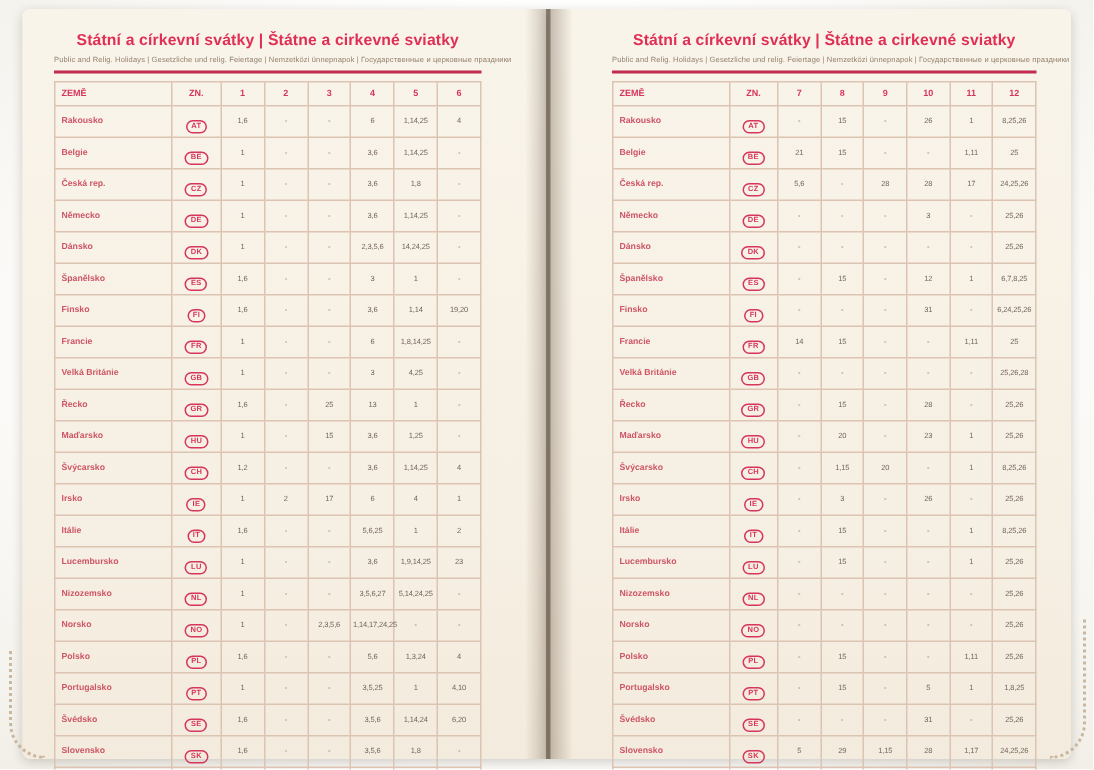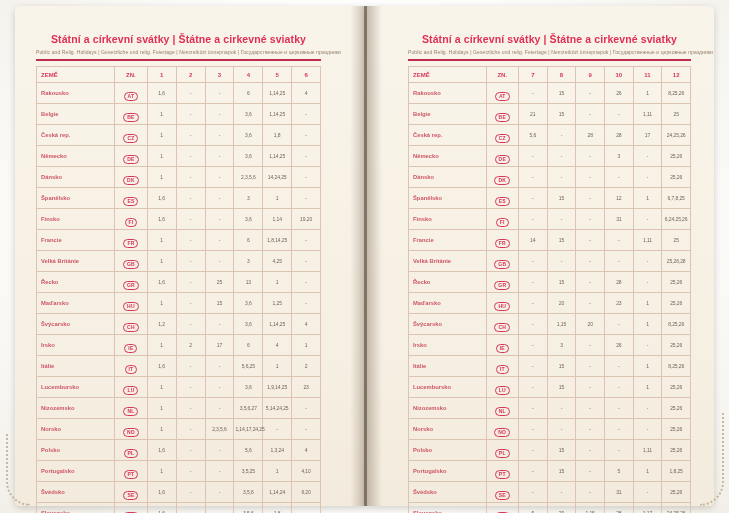--- a/index.html
+++ b/index.html
@@ -33,21 +33,21 @@
   .seam{
     position:absolute;left:364px;top:6px;width:3px;height:500px;
     background:#4d3f31;opacity:.55;
   }
   .page-inner{position:relative;height:100%;box-sizing:border-box;}
   .page-left  .page-inner{padding:15px 45px 0 21px;}
   .page-right .page-inner{padding:15px 23px 0 42px;}
 
   .ttl{
     font-size:10.5px;font-weight:bold;color:#e02f54;
-    text-align:center;margin:12px 0 4px 0;letter-spacing:.1px;
+    text-align:center;margin:0 0 4px 0;letter-spacing:.1px;
   }
   .subtitle{
     font-size:5px;color:#93816d;text-align:center;
     margin:0 0 4px 0;letter-spacing:.1px;white-space:nowrap;
   }
   .red-rule{height:2px;background:#c12b4e;margin-bottom:5px;}
 
   table.holidays{
     width:100%;border-collapse:collapse;table-layout:fixed;
   }

